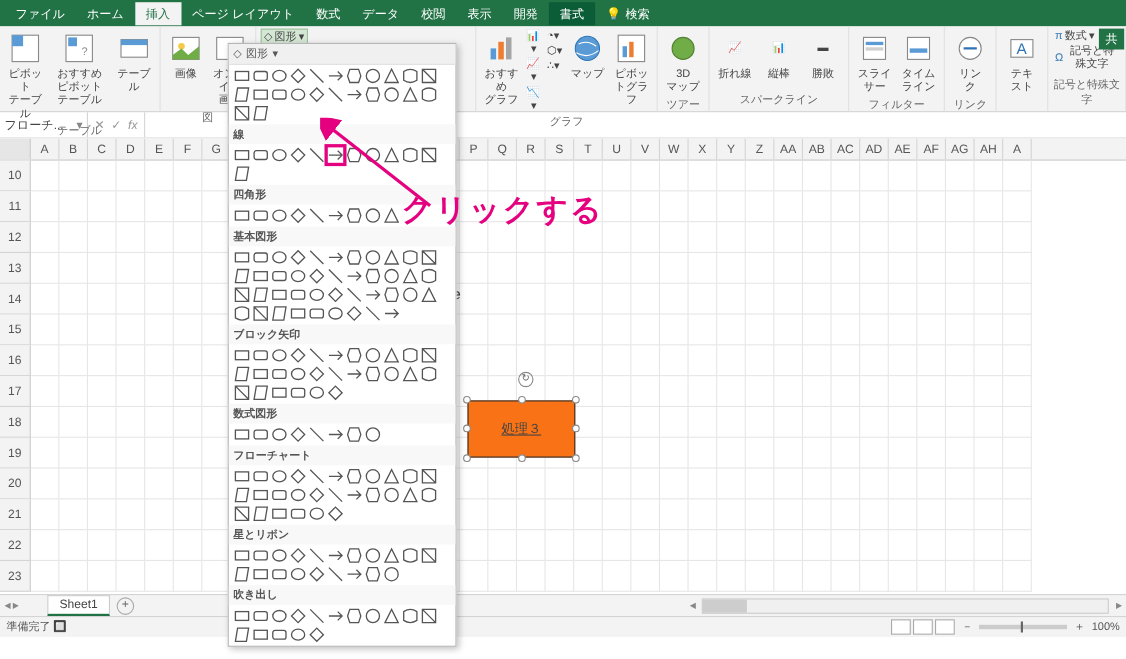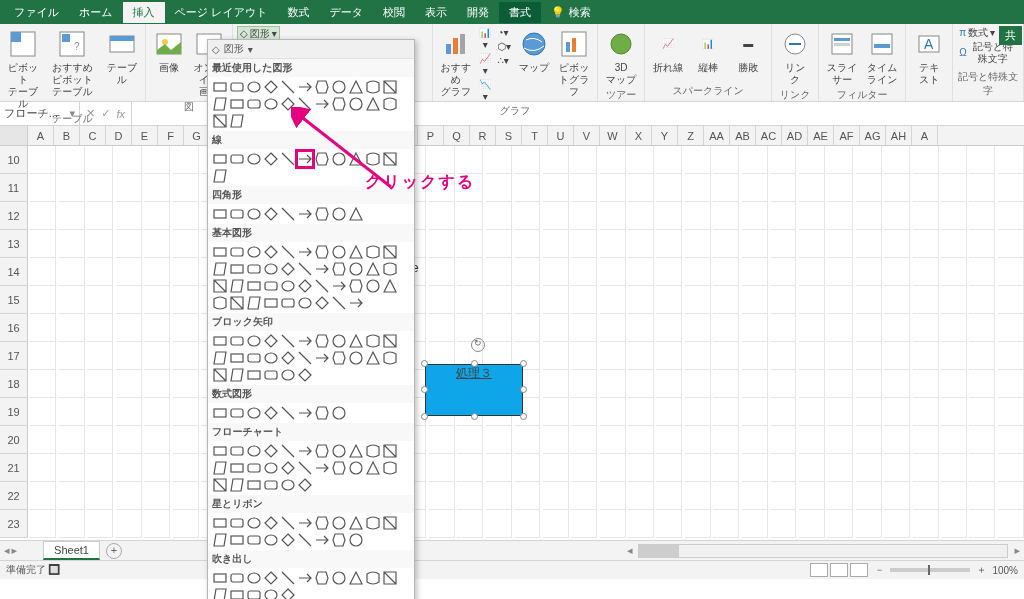--- a/index.html
+++ b/index.html
@@ -28,42 +28,42 @@
 .name-box { width: 80px; border-right: 1px solid #d4d4d4; display: flex; align-items: center; padding: 0 4px; font-size: 11px; justify-content: space-between; }
 .fx-buttons { display: flex; align-items: center; padding: 0 6px; gap: 6px; border-right: 1px solid #d4d4d4; color: #999; }
 .fx-cell { flex: 1; padding: 0 6px; display: flex; align-items: center; }
 
 
 .grid-area { position: relative; height: 414px; overflow: hidden; background: #fff; }
 .col-headers { display: flex; height: 20px; border-bottom: 1px solid #ccc; background: #f3f3f3; }
 .hdr-corner { width: 28px; border-right: 1px solid #ccc; background: #e6e6e6; }
 .col-hdr { width: 26px; border-right: 1px solid #d4d4d4; text-align: center; font-size: 11px; line-height: 20px; color: #555; }
 .rows { }
-.row { display: flex; height: 28px; justify-content: space-between; }
+.row { display: flex; height: 28px; }
 .row-hdr { width: 28px; border-right: 1px solid #ccc; border-bottom: 1px solid #d4d4d4; background: #f3f3f3; text-align: center; font-size: 11px; line-height: 28px; color: #555; }
 .cell { width: 26px; border-right: 1px solid #e6e6e6; border-bottom: 1px solid #e6e6e6; }
 
 
 .shapes-panel { position: absolute; left: 207px; top: 39px; width: 208px; background: #fff; border: 1px solid #b6b6b6; box-shadow: 2px 2px 6px rgba(0,0,0,0.25); z-index: 50; font-size: 10px; }
 .shapes-header { background: #f0f0f0; padding: 2px 4px; color: #555; border-bottom: 1px solid #e0e0e0; display:flex; align-items:center; gap:4px;}
 .shapes-cat { padding: 2px 4px; color: #555; font-weight: bold; background:#f8f8f8;}
 .shapes-row { display: flex; flex-wrap: wrap; padding: 2px 4px; gap: 1px; }
 .shape-item { width: 16px; height: 16px; display: flex; align-items: center; justify-content: center; cursor: pointer; }
 .shape-item svg { stroke: #555; fill: none; stroke-width: 1.2; }
 .shape-item.highlighted { outline: 3px solid #e4007f; outline-offset: -1px; }
 
 
 .floating-shape { position: absolute; left: 425px; top: 238px; width: 98px; height: 52px; }
-.floating-shape .box { border: 1.5px solid #333; background: #0ea5e9; width: 100%; height: 100%; display: flex; align-items: flex-start; justify-content: center; font-size: 12px; text-decoration: underline; }
+.floating-shape .box { border: 1.5px solid #333; background: #f97316; width: 100%; height: 100%; display: flex; align-items: center; justify-content: center; font-size: 12px; text-decoration: underline; }
 .handle { position: absolute; width: 7px; height: 7px; background: #fff; border: 1px solid #888; border-radius: 50%; }
 .rot-handle { position: absolute; left: 46px; top: -26px; width: 14px; height: 14px; border: 1.5px solid #888; border-radius: 50%; }
 .rot-handle::after{content:"↻"; font-size:9px; position:absolute; left:2px; top:-1px; color:#666;}
 
 
-.annot-text { position: absolute; left: 365px; top: 172px; font-size: 16px; color: #e4007f; font-weight: bold; letter-spacing: 2px; z-index: 60; }
+.annot-text { position: absolute; left: 365px; top: 172px; font-size: 28px; color: #e4007f; font-weight: bold; letter-spacing: 2px; z-index: 60; }
 .annot-arrow { position: absolute; left: 291px; top: 107px; z-index: 60; pointer-events: none; }
 
 
 .sheet-tabs { height: 20px; background: #f3f3f3; border-top: 1px solid #d4d4d4; display: flex; align-items: center; padding: 0 4px; gap: 6px; font-size: 11px; }
 .sheet-nav { display:flex; gap:2px; color:#888;}
 .sheet-tab { padding: 2px 10px; border: 1px solid #ccc; border-bottom: none; background: #fff; border-bottom: 2px solid #217346; margin-left: 20px; }
 .sheet-add { width:16px; height:16px; border:1px solid #aaa; border-radius:50%; text-align:center; line-height:13px; color:#666;}
 .sheet-scroll { flex: 1; display: flex; justify-content: flex-end; }
 .hscroll { width: 370px; height: 14px; background: #f0f0f0; border: 1px solid #ccc; position: relative; }
 .hscroll-thumb { position:absolute; left:0; top:0; height:100%; width:40px; background:#cdcdcd;}
@@ -261,55 +261,55 @@
         </div>
     </div>
     <div class="ribbon-group-label">スパークライン</div>
   </div>
 
   <div class="ribbon-group">
     <div class="ribbon-group-body">
       <div class="rbtn">
           <div class="icon">
             <svg width="28" height="28">
-              <circle cx="14" cy="14" r="10" fill="#fff" stroke="#888"></circle>
-              <path d="M8 14 h12" stroke="#2e75b6" stroke-width="2"></path>
-            </svg>
-          </div>
-          <span style="white-space:pre-line">リン
-ク</span>
-        </div>
-    </div>
-    <div class="ribbon-group-label">リンク</div>
-  </div>
-
-  <div class="ribbon-group">
-    <div class="ribbon-group-body">
-      <div class="rbtn">
-          <div class="icon">
-            <svg width="28" height="28">
               <rect x="4" y="4" width="20" height="20" fill="#fff" stroke="#888"></rect>
               <rect x="6" y="8" width="16" height="3" fill="#5b9bd5"></rect>
               <rect x="6" y="13" width="16" height="3" fill="#d0d0d0"></rect>
             </svg>
           </div>
           <span>スライサー</span>
         </div>
       <div class="rbtn">
           <div class="icon">
             <svg width="28" height="28">
               <rect x="4" y="4" width="20" height="20" fill="#fff" stroke="#888"></rect>
               <rect x="6" y="14" width="16" height="4" fill="#5b9bd5"></rect>
             </svg>
           </div>
           <span style="white-space:pre-line">タイム
 ライン</span>
         </div>
     </div>
     <div class="ribbon-group-label">フィルター</div>
+  </div>
+
+  <div class="ribbon-group">
+    <div class="ribbon-group-body">
+      <div class="rbtn">
+          <div class="icon">
+            <svg width="28" height="28">
+              <circle cx="14" cy="14" r="10" fill="#fff" stroke="#888"></circle>
+              <path d="M8 14 h12" stroke="#2e75b6" stroke-width="2"></path>
+            </svg>
+          </div>
+          <span style="white-space:pre-line">リン
+ク</span>
+        </div>
+    </div>
+    <div class="ribbon-group-label">リンク</div>
   </div>
 
   <div class="ribbon-group">
     <div class="ribbon-group-body">
       <div class="rbtn">
           <div class="icon">
             <svg width="28" height="28">
               <rect x="4" y="6" width="20" height="16" fill="#fff" stroke="#888"></rect>
               <text x="9" y="19" font-size="14" fill="#2e75b6">A</text>
             </svg>
@@ -945,21 +945,20 @@
     <div class="handle" style="right:-4px;bottom:-4px"></div>
   </div>
 </div>
 
 <div class="shapes-panel">
   <div class="shapes-header">
       <span>◇</span>
       <span>図形</span>
       <span>▾</span>
     </div>
-  <div class="shapes-cat">最近使用した図形</div>
   <div class="shapes-row">
       <div class="shape-item">
         <svg width="16" height="16">
           <rect x="2" y="4" width="12" height="8"></rect>
         </svg>
       </div>
       <div class="shape-item">
         <svg width="16" height="16">
           <rect x="2" y="4" width="12" height="8" rx="2"></rect>
         </svg>

